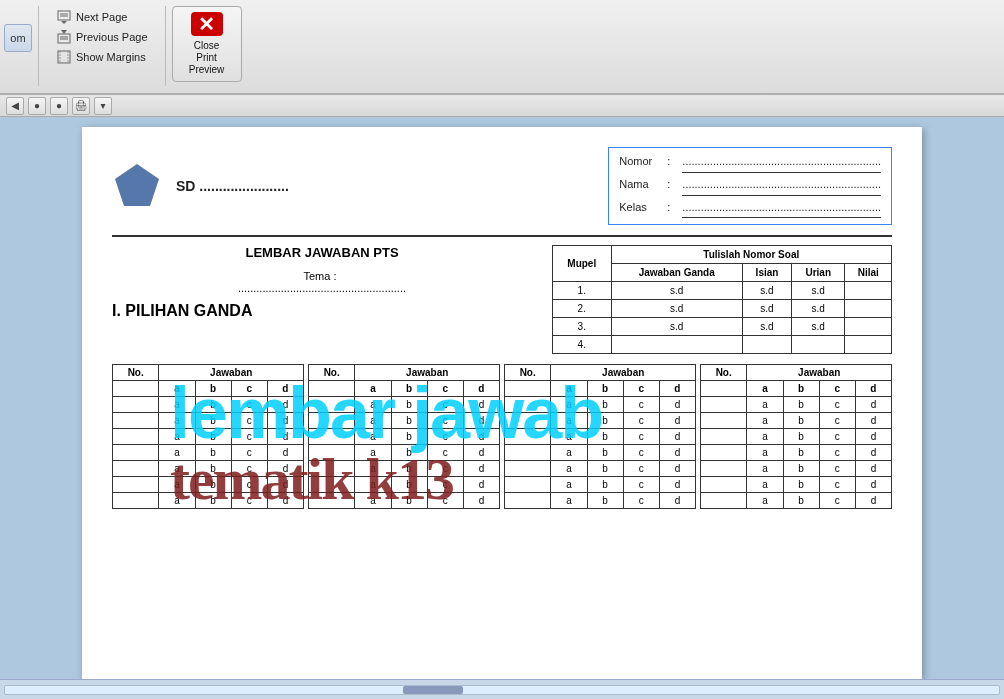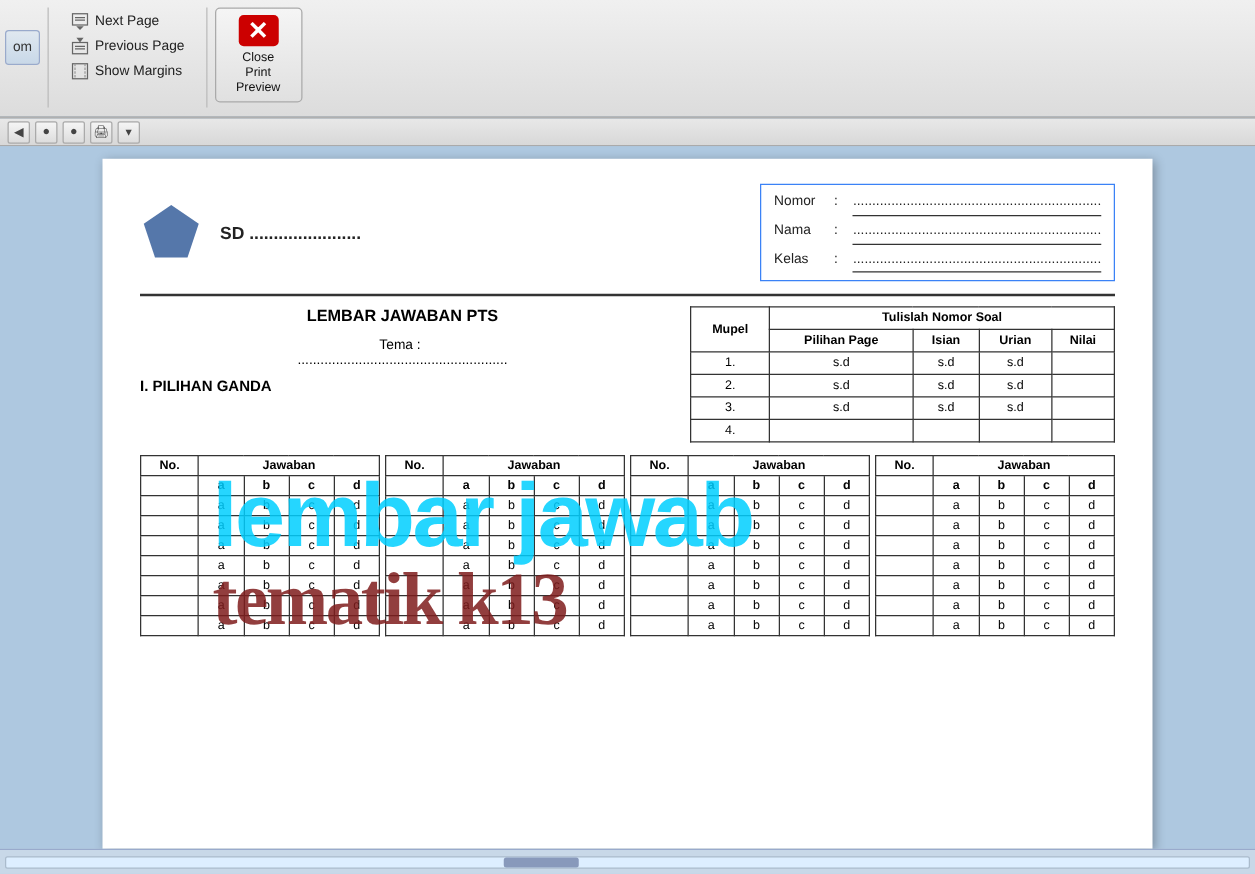--- a/index.html
+++ b/index.html
@@ -232,21 +232,21 @@
 
     .tema-line {
       font-size: 11px;
       margin-bottom: 8px;
       display: flex;
       align-items: center;
       flex-direction: column;
     }
 
     .pilihan-title {
-      font-size: 12px;
+      font-size: 16px;
       font-weight: bold;
       margin-bottom: 6px;
     }
 
     
     .answer-tables {
       display: flex;
       gap: 4px;
       margin-top: 4px;
     }
@@ -447,21 +447,21 @@
       </div>
 
       <div style="width:340px;">
         <table class="mupel-table">
           <thead>
             <tr>
               <th rowspan="2">Mupel</th>
               <th colspan="4">Tulislah Nomor Soal</th>
             </tr>
             <tr>
-              <th>Pilihan Page</th>
+              <th>Jawaban Ganda</th>
               <th>Isian</th>
               <th>Urian</th>
               <th>Nilai</th>
             </tr>
           </thead>
           <tbody id="mupel-body">
             <tr>
               <td>1.</td>
               <td>s.d</td>
               <td>s.d</td>

